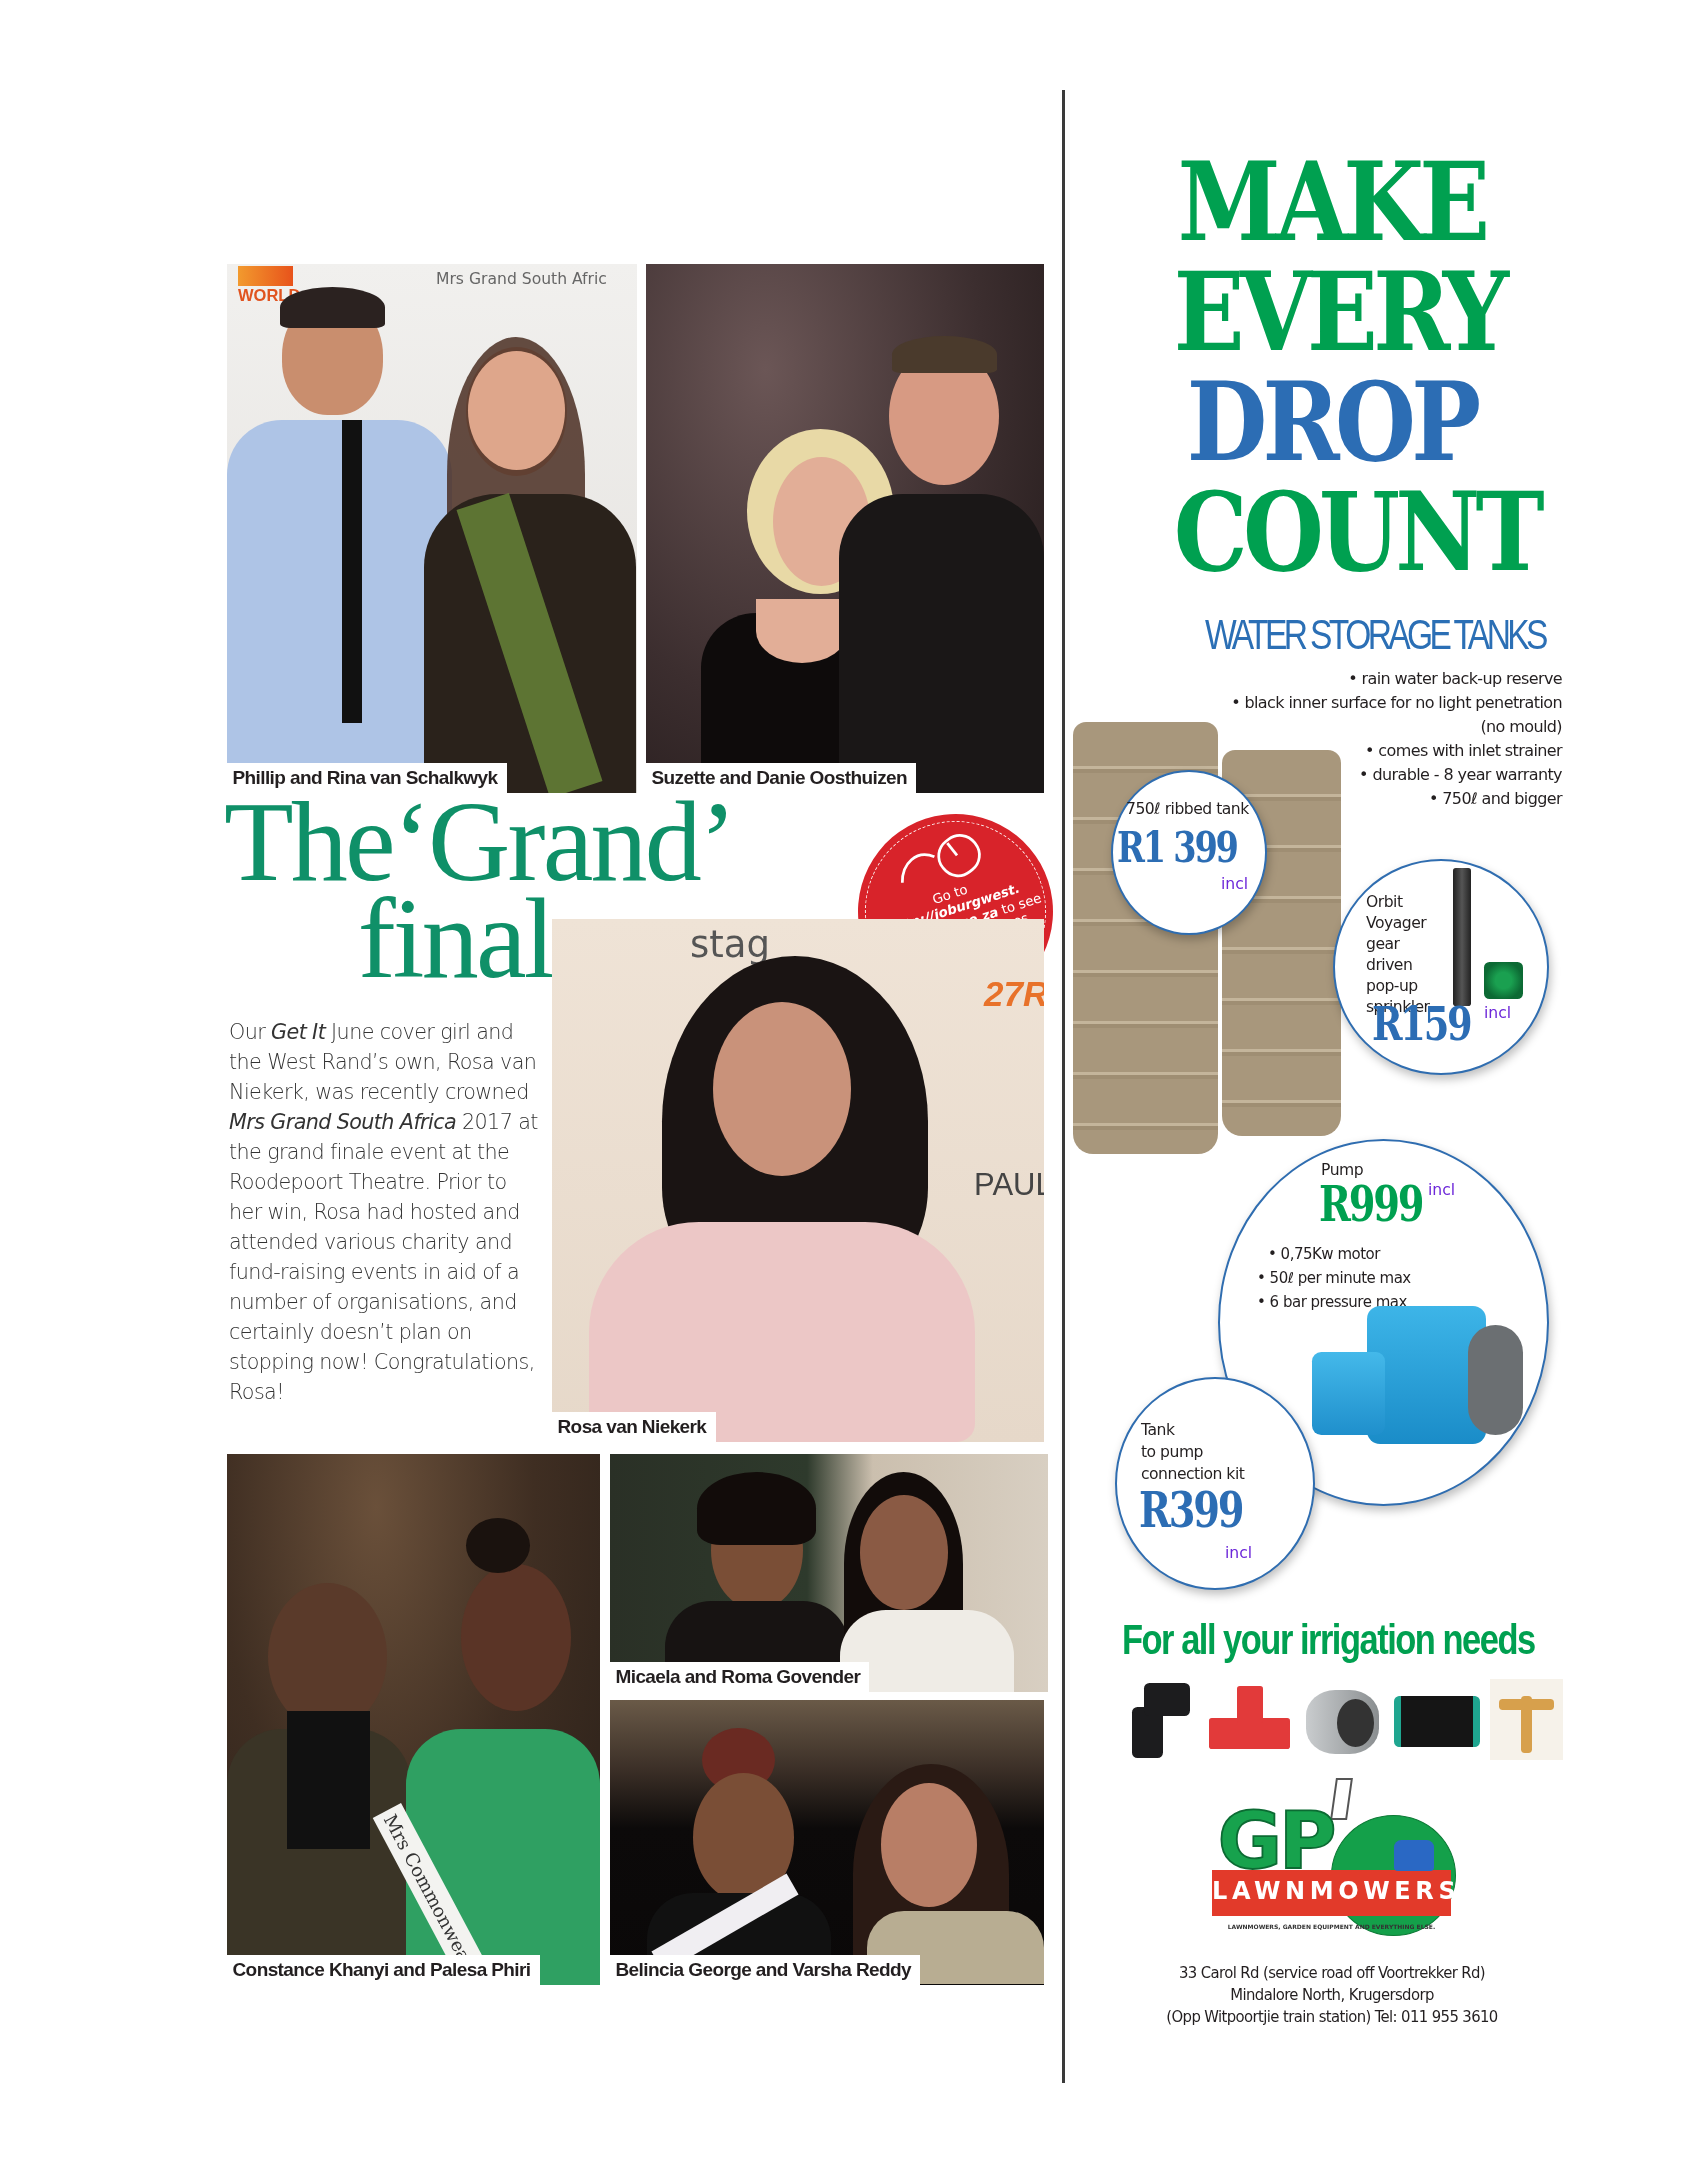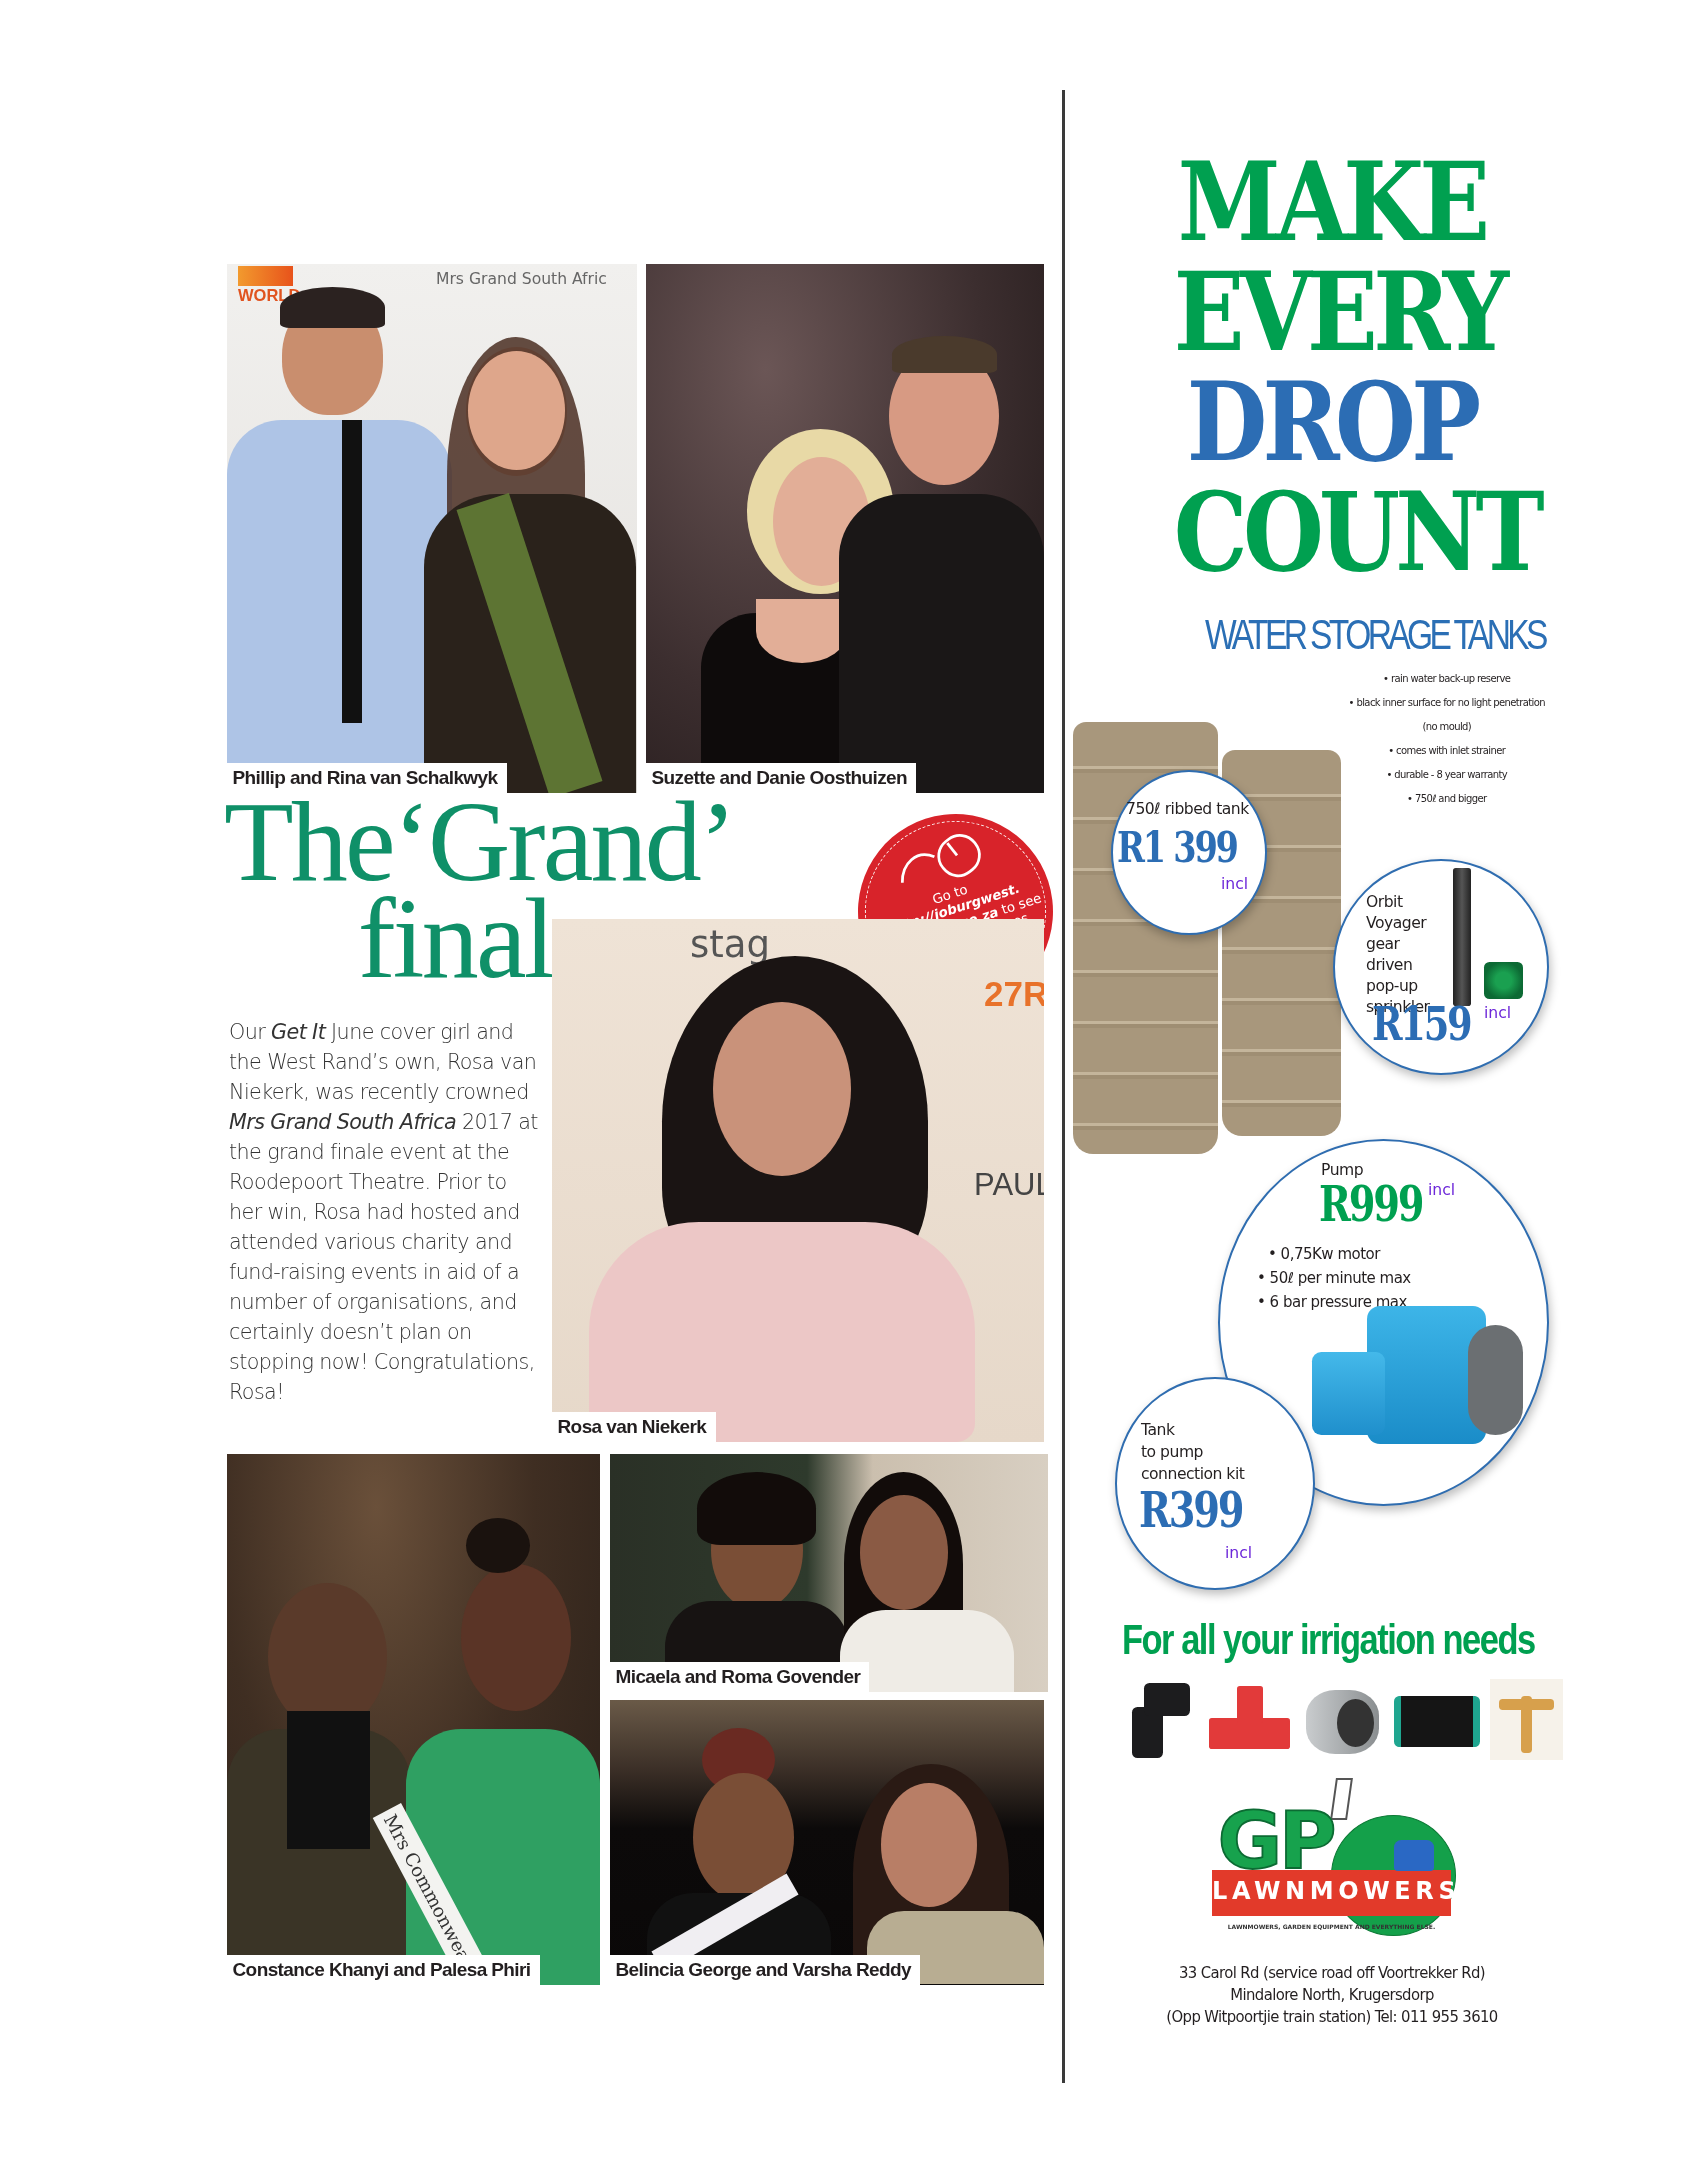--- a/index.html
+++ b/index.html
@@ -61,22 +61,22 @@
   .ad-title .g { color: #00a050; display: block; }
   .ad-title .b { color: #2c6db4; display: block; }
 
   .wst {
     position: absolute; right: 153px; top: 610px;
     font-family: "Liberation Sans", sans-serif; color: #2b6fb5;
     font-size: 43px; letter-spacing: -4.6px; transform: scaleX(0.78); transform-origin: right top;
     white-space: nowrap;
   }
   .features {
-    position: absolute; right: 153px; top: 667px; text-align: center;
-    font-family: "DejaVu Sans", sans-serif; font-size: 10px; line-height: 24px; color: #231f20;
+    position: absolute; right: 136px; top: 667px; text-align: right;
+    font-family: "DejaVu Sans", sans-serif; font-size: 16px; line-height: 24px; color: #231f20;
     letter-spacing: -0.6px;
   }
 
   .tanks {
     position: absolute; left: 1073px; top: 704px; width: 165px; height: 450px;
   }
   .tank { position: absolute; border-radius: 13px 13px 20px 20px;
     background: repeating-linear-gradient(180deg, #a8977c 0 44px, #c4b59b 44px 47px, #9f8e73 47px 51px);
   }
   .tank.t1 { left: 0; top: 18.4px; width: 145px; height: 432px; }
@@ -164,21 +164,21 @@
   <div class="b-line">more social pictures</div>
   <div class="b-line">from this and other</div>
   <div class="b-line">events.</div>
 </div>
 
 <div class="body-text"><span>Our </span><em>Get It</em><span> June cover girl and the West Rand’s own, Rosa van Niekerk, was recently crowned </span><em>Mrs Grand South Africa</em><span> 2017 at the grand finale event at the Roodepoort Theatre. Prior to her win, Rosa had hosted and attended various charity and fund-raising events in aid of a number of organisations, and certainly doesn’t plan on stopping now! Congratulations, Rosa!</span></div>
 
 <div class="photo" style="left:552px;top:919px;width:492px;height:523px;">
   <div class="scene" style="background:linear-gradient(180deg,#efe3d6 0%,#e6d8c9 100%);"></div>
   <div class="abs" style="left:138px;top:3.7px;font-family:'DejaVu Sans',sans-serif;font-size:37px;color:#555;">stag</div>
-  <div class="abs" style="left:432px;top:55px;font-size:35px;color:#e8722a;font-weight:700;">27R</div>
+  <div class="abs" style="left:432px;top:55px;font-size:35px;font-style:italic;color:#e8722a;font-weight:700;">27R</div>
   <div class="abs" style="left:422px;top:248px;font-size:31px;color:#444;">PAUL</div>
   <div class="abs" style="left:110px;top:37px;width:266px;height:331px;border-radius:50% 50% 30% 30%;background:#1a1413;"></div>
   <div class="abs" style="left:161px;top:83px;width:138px;height:174px;border-radius:50%;background:#c9927a;"></div>
   <div class="abs" style="left:37px;top:303px;width:386px;height:220px;border-radius:110px 110px 18.4px 18.4px;background:#ecc7c6;"></div>
   <div class="caption">Rosa van Niekerk</div>
 </div>
 
 <div class="photo" style="left:227px;top:1454px;width:373px;height:531px;">
   <div class="scene" style="background:radial-gradient(ellipse at 40% 10%,#6a503a 0%,#3f2e22 50%,#2a2019 100%);"></div>
   <div class="abs" style="left:41px;top:129px;width:119px;height:147px;border-radius:50%;background:#5a3a2a;"></div>

